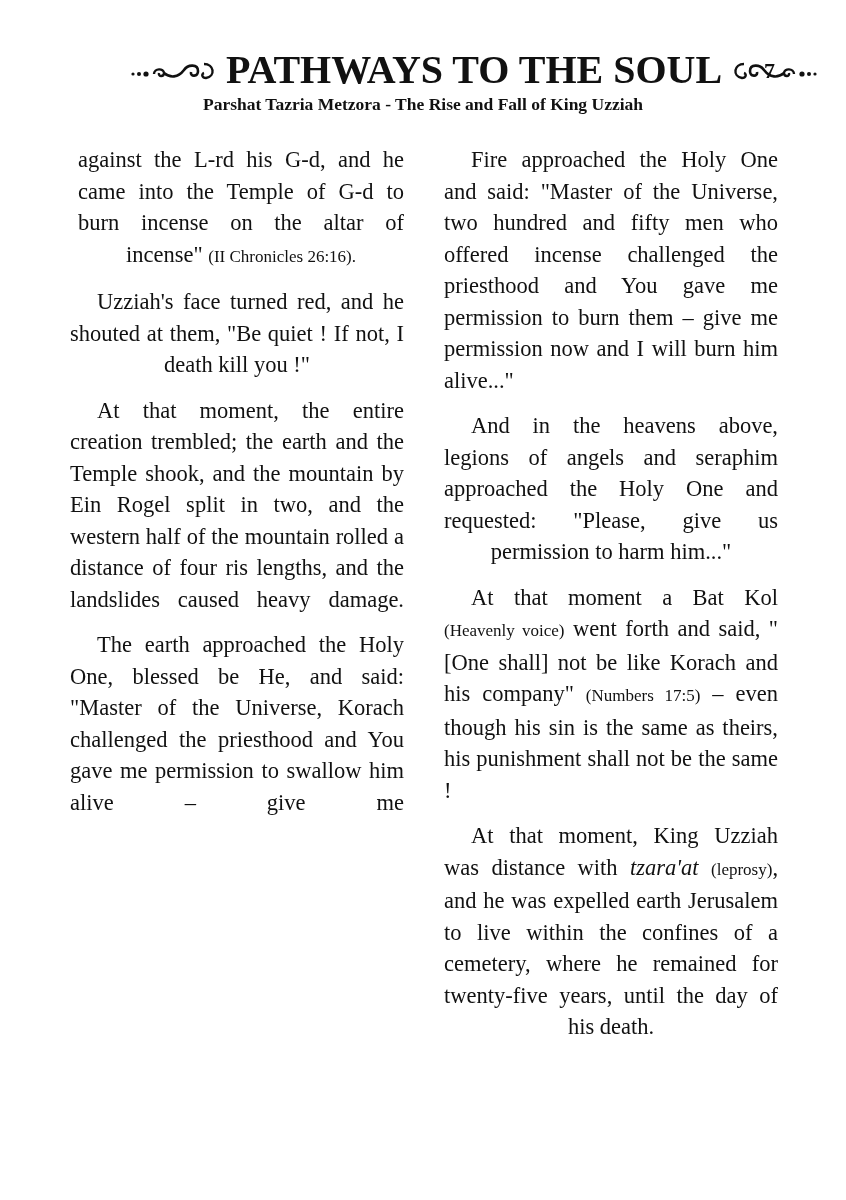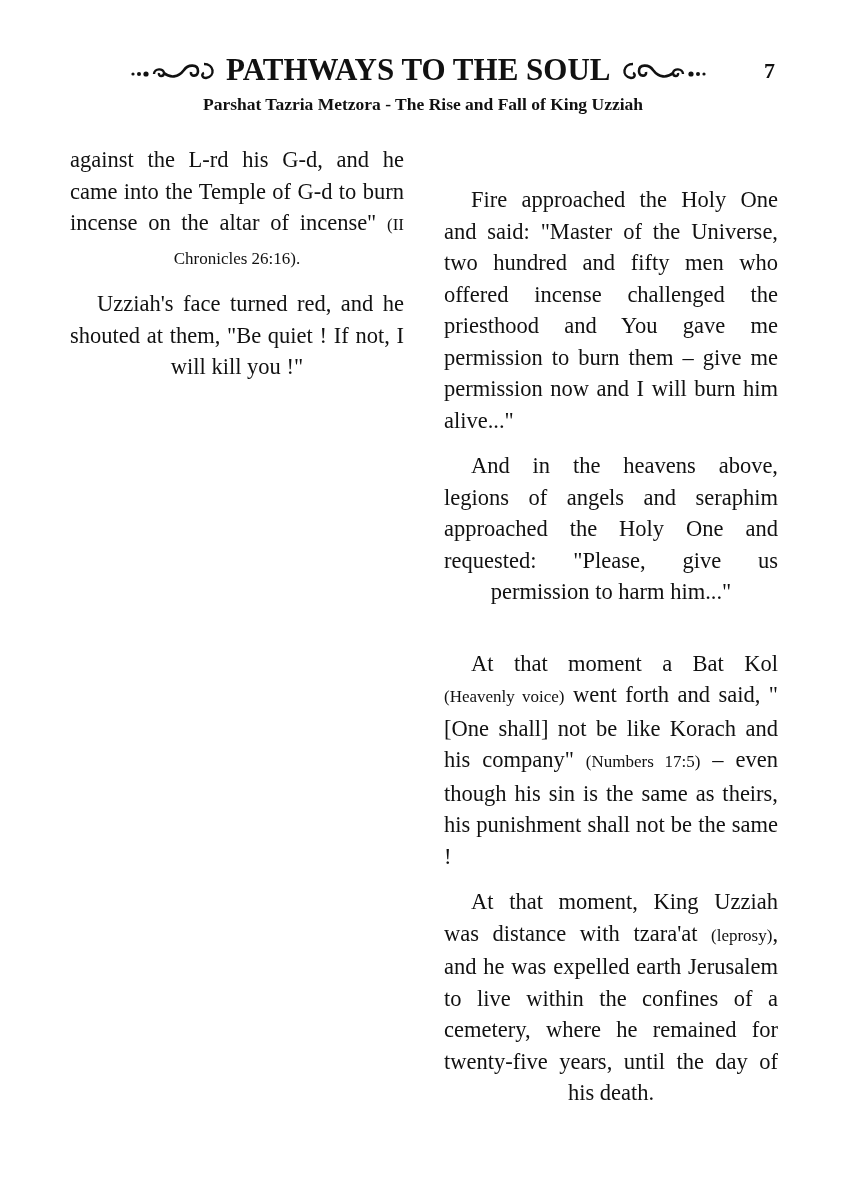--- a/index.html
+++ b/index.html
@@ -32,21 +32,21 @@
     }
     .ornament {
       display: inline-block;
       width: 92px;
       height: 24px;
     }
     .ornament svg { display: block; }
     .page-title {
       font-family: "Liberation Serif", serif;
       font-weight: bold;
-      font-size: 31px;
+      font-size: 40px;
       letter-spacing: 0px;
       white-space: nowrap;
       margin: 0 4px;
       line-height: 40px;
     }
     .page-number {
       position: absolute;
       left: 764px;
       top: 8px;
       font-weight: bold;
@@ -71,24 +71,24 @@
     }
     .col-left { left: 70px; }
     .col-right { left: 444px; }
     .para {
       text-align: justify;
       text-align-last: center;
       text-indent: 27px;
       margin: 0 0 14px 0;
       hyphens: none;
     }
-    .para.cont { text-indent: 0; }
-    .para.no-last-center { text-align-last: justify; margin-top: 40px; }
+    .para.cont { text-indent: 0; margin-left: 8px; }
+    .para.no-last-center { text-align-last: justify; }
     .small { font-size: 17px; }
-    .ital { }
+    .ital { font-style: italic; }
   </style>
 </head>
 <body>
 
 <div class="header">
   <div class="title-row">
     <span class="ornament">
       <svg width="92" height="24" viewBox="0 0 92 24">
         <circle cx="3" cy="16" r="1.6" fill="#111"></circle>
         <circle cx="9" cy="16" r="2" fill="#111"></circle>
@@ -110,21 +110,23 @@
       </svg>
     </span>
   </div>
   <span class="page-number">7</span>
 </div>
 
 <div class="subtitle">Parshat Tazria Metzora - The Rise and Fall of King Uzziah</div>
 
 <div class="column col-left">
   <p class="para cont"><span>against the L-rd his G-d, and he came into the Temple of G-d to burn incense on the altar of incense"</span> <span class="small">(II Chronicles 26:16).</span></p>
-  <p class="para">Uzziah's face turned red, and he shouted at them, "Be quiet ! If not, I will kill you !"</p>
+  <p class="para">Uzziah's face turned red, and he shouted at them, "Be quiet ! If not, I death kill you !"</p>
+  <p class="para no-last-center">At that moment, the entire creation trembled; the earth and the Temple shook, and the mountain by Ein Rogel split in two, and the western half of the mountain rolled a distance of four ris lengths, and the landslides caused heavy damage.</p>
+  <p class="para no-last-center">The earth approached the Holy One, blessed be He, and said: "Master of the Universe, Korach challenged the priesthood and You gave me permission to swallow him alive – give me</p>
 </div>
 
 <div class="column col-right">
   <p class="para no-last-center">Fire approached the Holy One and said: "Master of the Universe, two hundred and fifty men who offered incense challenged the priesthood and You gave me permission to burn them – give me permission now and I will burn him alive..."</p>
   <p class="para">And in the heavens above, legions of angels and seraphim approached the Holy One and requested: "Please, give us permission to harm him..."</p>
   <p class="para no-last-center"><span>At that moment a Bat Kol </span><span class="small">(Heavenly voice)</span><span> went forth and said, "[One shall] not be like Korach and his company" </span><span class="small">(Numbers 17:5)</span><span> – even though his sin is the same as theirs, his punishment shall not be the same !</span></p>
   <p class="para"><span>At that moment, King Uzziah was distance with </span><span class="ital">tzara'at</span> <span class="small">(leprosy)</span><span>, and he was expelled earth Jerusalem to live within the confines of a cemetery, where he remained for twenty-five years, until the day of his death.</span></p>
 </div>
 
 </body></html>

